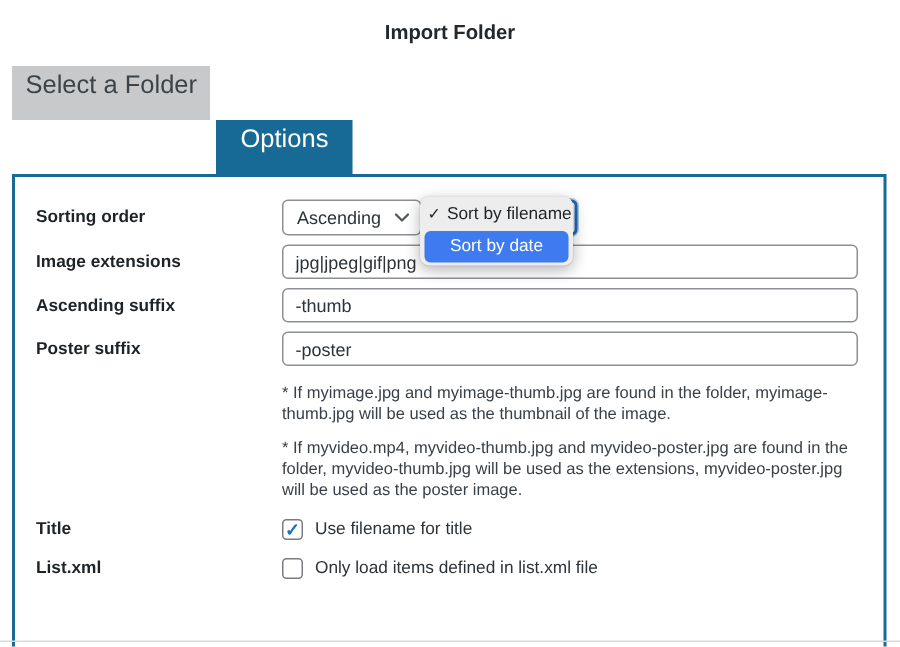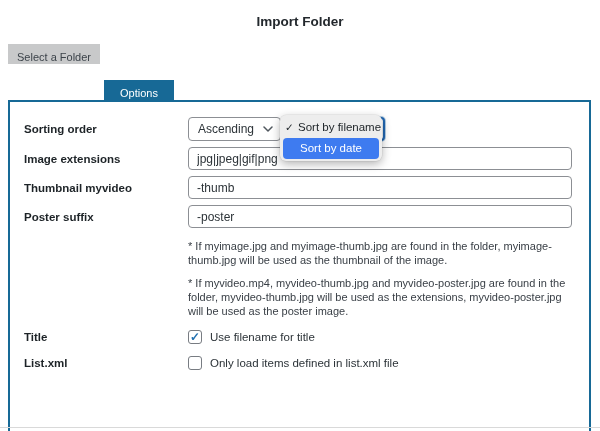--- a/index.html
+++ b/index.html
@@ -7,21 +7,21 @@
     width:600px; height:431px; position:relative; overflow:hidden;
     background:#ffffff; color:#1d2327;
     font-family:"Liberation Sans", sans-serif; font-size:12px;
   }
   .dialog-title {
     text-align:center; font-weight:bold; font-size:13.5px; color:#23282d;
     margin:0; padding-top:13px; height:18px; line-height:18px;
   }
   .tabs { display:flex; gap:4px; margin:13px 0 0 8px; position:relative; z-index:2; }
   .tab {
-    height:20px; line-height:26px; padding:0 9px; font-size:11px;
+    height:36px; line-height:26px; padding:0 9px; font-size:17px;
     background:#c8c9ca; color:#3c434a; cursor:pointer; white-space:nowrap;
   }
   .tab.active { background:#176996; color:#ffffff; padding:0 16px;margin-top:36px; }
   .panel {
     position:relative; margin:0 9px 0 8px; height:366px; box-sizing:border-box;
     border:2px solid #176996; padding:15px 0 0 0; background:#fff;
   }
   .frow { display:flex; align-items:flex-start; padding-left:14px; margin-bottom:6px; }
   .flabel { width:164px; flex:none; font-weight:bold; font-size:11.5px; color:#1d2327; padding-top:6px; }
   .finput {
@@ -116,21 +116,21 @@
       </div>
     </div>
 
     <div class="frow">
       <div class="flabel">Image extensions</div>
       <input class="finput" type="text" value="jpg|jpeg|gif|png" style="">
     </div>
 
 
     <div class="frow">
-      <div class="flabel">Thumbnail myvideo</div>
+      <div class="flabel">Ascending suffix</div>
       <input class="finput" type="text" value="-thumb" style="">
     </div>
 
     <div class="frow">
       <div class="flabel">Poster suffix</div>
       <input class="finput" type="text" value="-poster" style="">
     </div>
 
     <div class="notes">
       <p>* If myimage.jpg and myimage-thumb.jpg are found in the folder, myimage-thumb.jpg will be used as the thumbnail of the image.</p>

